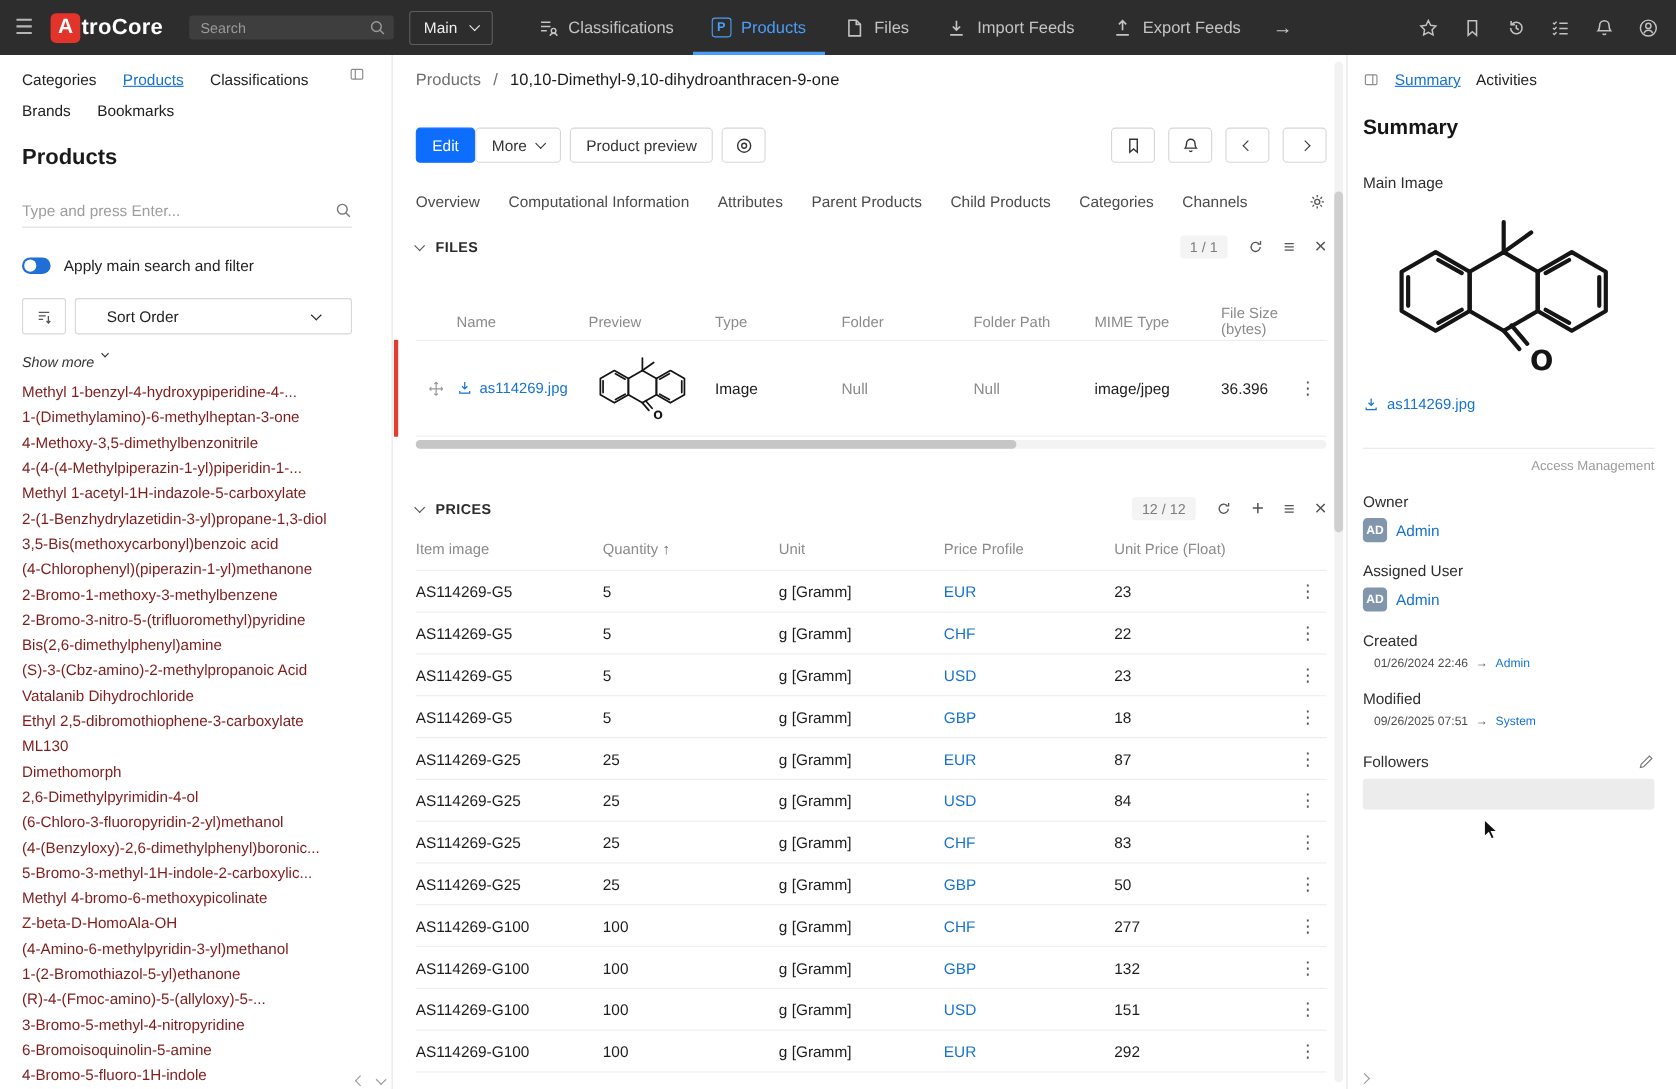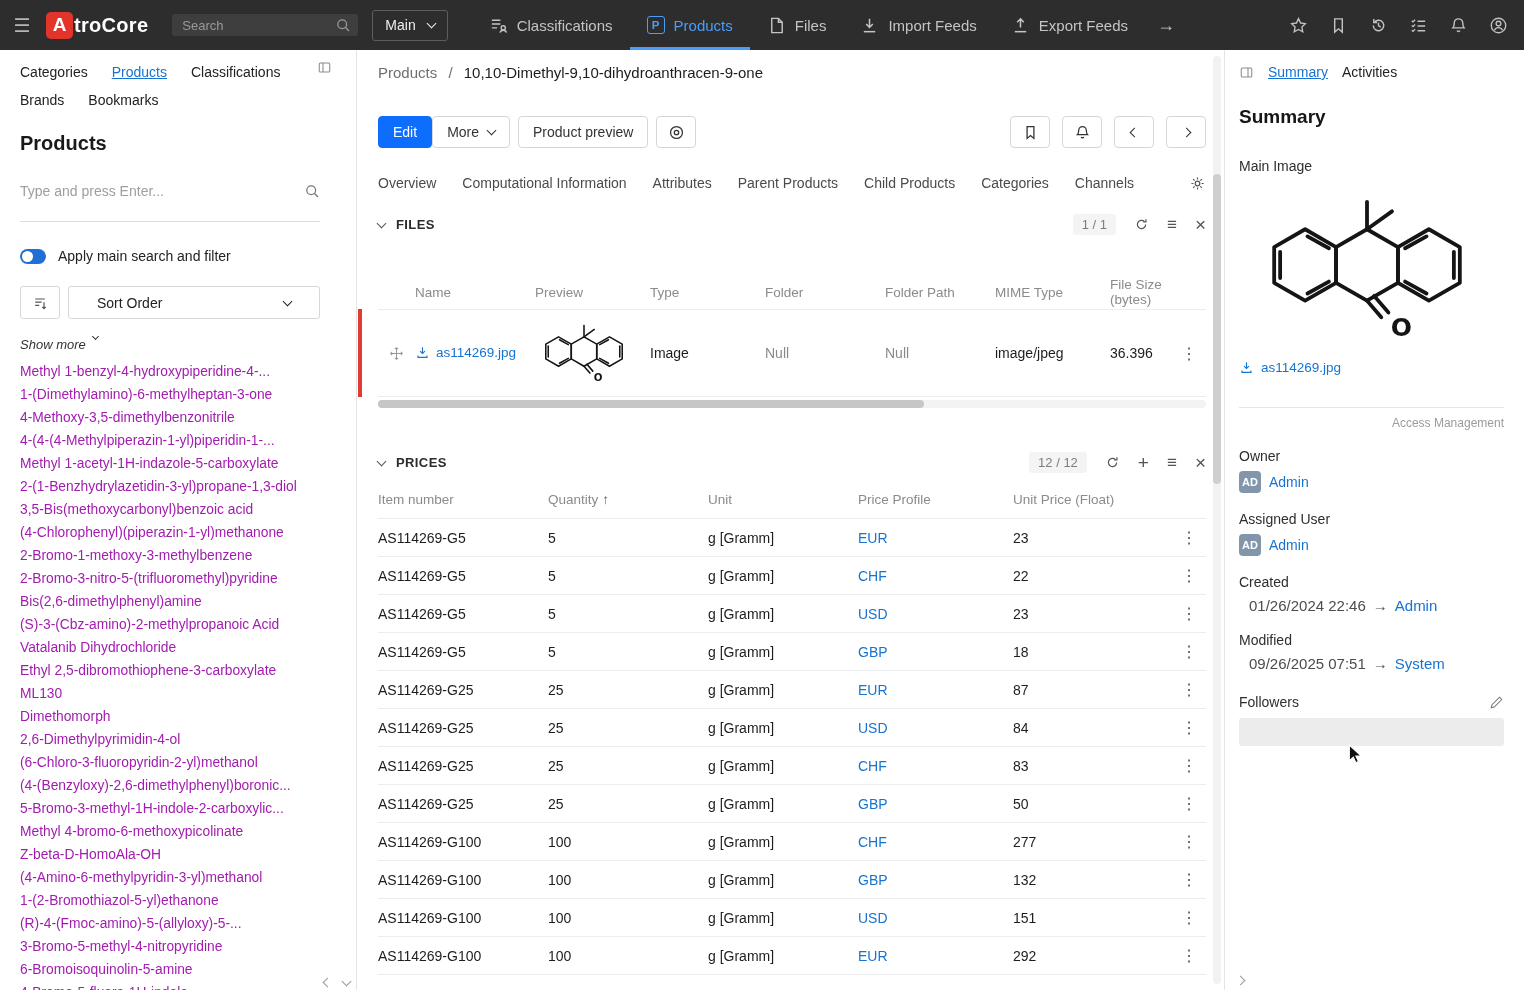--- a/index.html
+++ b/index.html
@@ -36,34 +36,34 @@
   .tb-ic svg{width:19px;height:19px}
 
   
   .sidebar{position:absolute;left:0;top:50px;width:357px;bottom:0;background:#fff;border-right:1px solid #e4e4e4;padding:14px 16px 0 20px}
   .panel-collapse{position:absolute;top:10px;right:24px;color:#8b8b8b;cursor:pointer}
   .panel-collapse svg{width:15px;height:15px}
   .sb-links{display:flex;flex-wrap:wrap;column-gap:24px;row-gap:12px;width:302px;font-size:14px}
   .sb-link{color:#222;cursor:pointer}
   .sb-link.active{color:#1673d2;text-decoration:underline}
   .sb-title{font-size:20px;font-weight:700;margin-top:24px;color:#1a1a1a}
-  .sb-search{display:flex;align-items:center;border-bottom:1px solid #ddd;margin-top:28px;padding-bottom:22px;color:#9c9c9c;width:300px}
+  .sb-search{display:flex;align-items:center;border-bottom:1px solid #ddd;margin-top:28px;padding-bottom:7px;color:#9c9c9c;width:300px}
   .sb-search input{flex:1;border:0;outline:0;font:14px "Liberation Sans",sans-serif;color:#333;min-width:0}
   .sb-search input::placeholder{color:#9e9e9e}
   .sb-search svg{width:16px;height:16px;color:#777;cursor:pointer}
   .sb-toggle-row{display:flex;align-items:flex-end;gap:12px;margin-top:26px;color:#222}
   .toggle{width:26px;height:15px;background:#1f6fd6;border-radius:8px;position:relative;cursor:pointer;flex:none}
   .knob{position:absolute;left:2px;top:2px;width:11px;height:11px;background:#fff;border-radius:50%}
   .sb-sort-row{display:flex;gap:8px;margin-top:22px;width:300px}
   .sort-btn{width:40px;height:33px;border:1px solid #d8d8d8;background:#fff;border-radius:3px;display:flex;align-items:center;justify-content:center;color:#555;cursor:pointer}
   .sort-btn svg{width:16px;height:16px}
   .sort-select{flex:1;height:33px;border:1px solid #d8d8d8;border-radius:3px;display:flex;align-items:center;justify-content:space-between;padding:0 28px;font-size:14px;color:#222;cursor:pointer}
   .show-more{margin-top:18px;font-style:italic;font-size:13px;color:#333;display:flex;align-items:flex-start;gap:7px;cursor:pointer}
   .product-list{list-style:none;margin-top:8px;width:320px;overflow:hidden}
-  .product-item{font-size:13.8px;line-height:23px;color:#a21caf;white-space:nowrap;overflow:hidden;cursor:pointer}
+  .product-item{font-size:13.8px;line-height:23px;color:#7f1d1d;white-space:nowrap;overflow:hidden;cursor:pointer}
   .sb-bottom{position:absolute;bottom:4px;right:6px;display:flex;gap:12px;color:#9a9a9a;align-items:center}
 
   
   .main{position:absolute;left:358px;top:50px;width:866px;bottom:0;overflow:hidden;padding:14px 18px 0 20px;background:#fff}
   .vscroll{position:absolute;right:3px;top:6px;width:8px;bottom:6px;background:#f2f2f2;border-radius:4px}
   .vthumb{width:100%;height:310px;margin-top:118px;background:#cfcfcf;border-radius:4px}
   .breadcrumb{font-size:15px;color:#1c1c1c}
   .breadcrumb a{color:#6f6f6f}
   .breadcrumb .sep{color:#6f6f6f;margin:0 7px}
   .actions{display:flex;align-items:center;margin-top:35px;}
@@ -123,21 +123,21 @@
   .rp-label.tight{margin-top:18px}
   .rp-image{margin-top:10px;width:256px;height:168px;display:flex;align-items:center;justify-content:center;cursor:pointer}
   .rp-image svg{width:238px;height:155px}
   .rp-filelink{display:flex;align-items:center;gap:7px;color:#1673d2;font-size:13.5px;margin-top:8px;cursor:pointer}
   .rp-filelink svg{width:15px;height:15px}
   .rp-divider{border-top:1px solid #e6e6e6;margin-top:32px}
   .rp-access{text-align:right;font-size:12px;color:#9b9b9b;margin-top:8px;cursor:pointer}
   .rp-user{display:flex;align-items:center;gap:8px;margin-top:7px}
   .avatar{width:22px;height:22px;border-radius:4px;background:#8196ab;color:#fff;font-size:11px;font-weight:700;display:flex;align-items:center;justify-content:center}
   .rp-user a{color:#1673d2;font-size:14px;cursor:pointer}
-  .rp-meta{margin-top:7px;font-size:15px;color:#4c4c4c;display:flex;gap:7px;align-items:center;padding-left:10px}
+  .rp-meta{margin-top:7px;font-size:11px;color:#4c4c4c;display:flex;gap:7px;align-items:center;padding-left:10px}
   .rp-meta .by{color:#1673d2;cursor:pointer}
   .rp-followers-row{display:flex;align-items:center;justify-content:space-between;margin-top:22px}
   .pencil{color:#777;cursor:pointer}
   .pencil svg{width:15px;height:15px}
   .rp-followers-field{margin-top:8px;height:28px;background:#ececec;border-radius:3px}
   .rp-bottom{position:absolute;bottom:6px;left:12px;color:#9a9a9a;cursor:pointer}
 
   .cursor{position:absolute;left:1348px;top:744px;z-index:50}
 </style>
 </head>
@@ -505,21 +505,21 @@
               <path d="M15.5 10a5.5 5.5 0 1 1-1.6-3.9" fill="none" stroke="currentColor" stroke-width="1.6"></path>
               <path d="M15.9 2.9v3.6h-3.6" fill="none" stroke="currentColor" stroke-width="1.6"></path>
             </svg>
         </span>
         <span class="ptool plus">+</span>
         <span class="ptool hamb">≡</span>
         <span class="ptool xicon">×</span>
       </div>
     </div>
     <div class="pgrid phead">
-      <span>Item number</span>
+      <span>Item image</span>
       <span><span>Quantity</span><span class="sort-arrow">↑</span></span>
       <span>Unit</span>
       <span>Price Profile</span>
       <span>Unit Price (Float)</span>
       <span></span>
     </div>
     <div>
 
         <div class="pgrid prow">
           <span>AS114269-G5</span>

